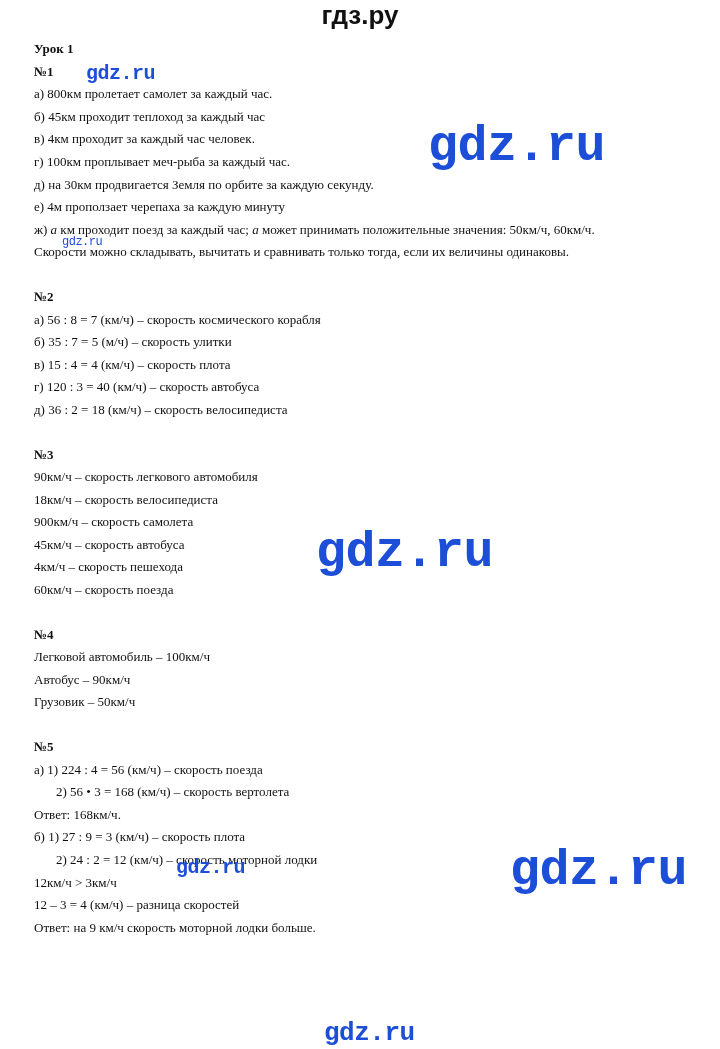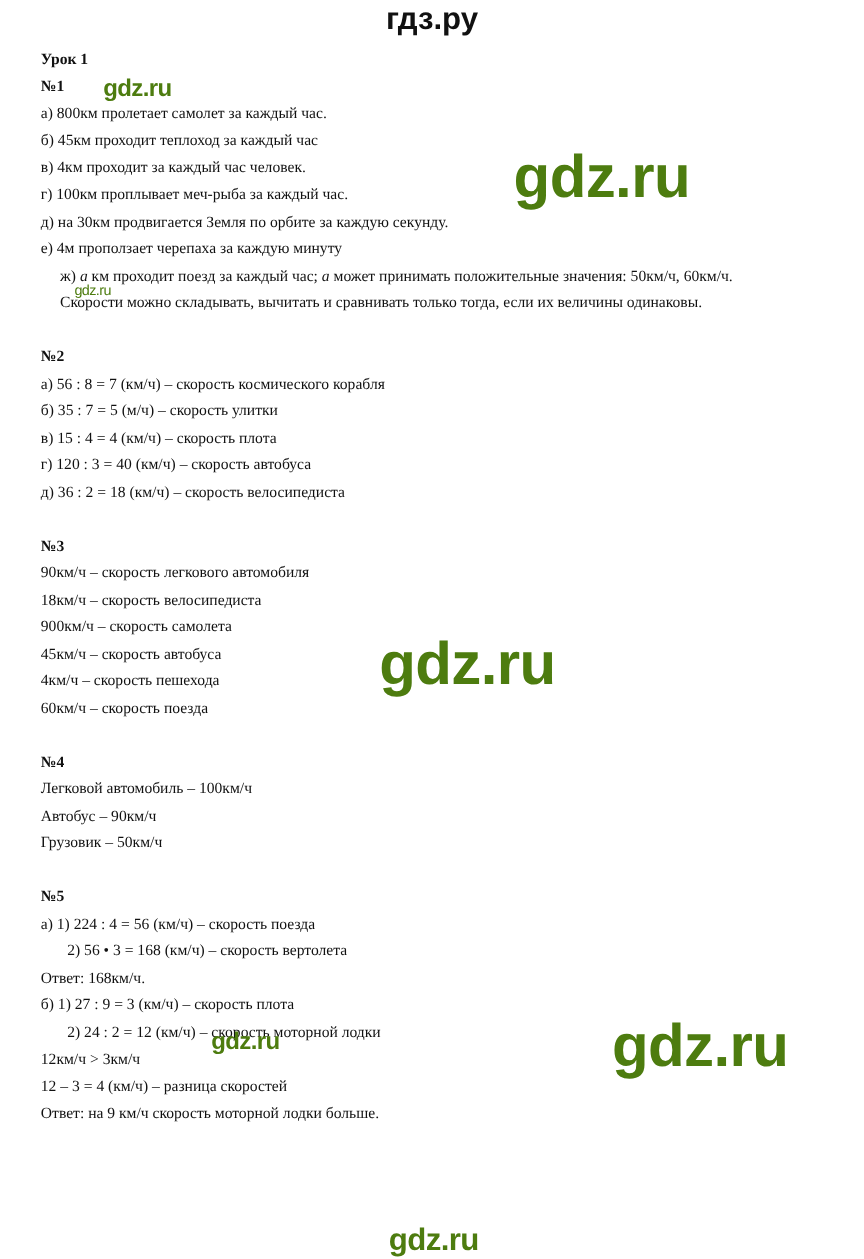--- a/index.html
+++ b/index.html
@@ -11,27 +11,27 @@
       position: absolute; top: 0px; left: 0; width: 720px; text-align: center;
       font-family: "Liberation Sans", sans-serif; font-weight: bold; font-size: 26px;
       line-height: 30px; color: #111;
     }
     .content {
       position: absolute; left: 34px; top: 38px; width: 654px;
       font-size: 13px; line-height: 22.6px;
     }
     .lesson-title, .task-title { font-weight: bold; }
     .line { white-space: nowrap; }
-    .wrap { white-space: normal; text-align: justify; margin-left: 16px; }
+    .wrap { white-space: normal; text-align: justify; }
     .indent { padding-left: 22px; }
     .gap { height: 22px; }
     .italic { font-style: italic; }
     .wm {
-      position: absolute; font-family: Liberation Sans, sans-serif; font-weight: bold;
-      color: #4d7c0f; line-height: 1; letter-spacing: -0.5px;
+      position: absolute; font-family: Liberation Mono, monospace; font-weight: bold;
+      color: #1d4ed8; line-height: 1; letter-spacing: -0.5px;
     }
     .wm-big { font-size: 50px; }
     .wm-small { font-size: 20px; }
     .wm-tiny { font-size: 12px; font-weight: normal; }
   </style>
 </head>
 <body>
 
 <div class="site-title">гдз.ру</div>
 

